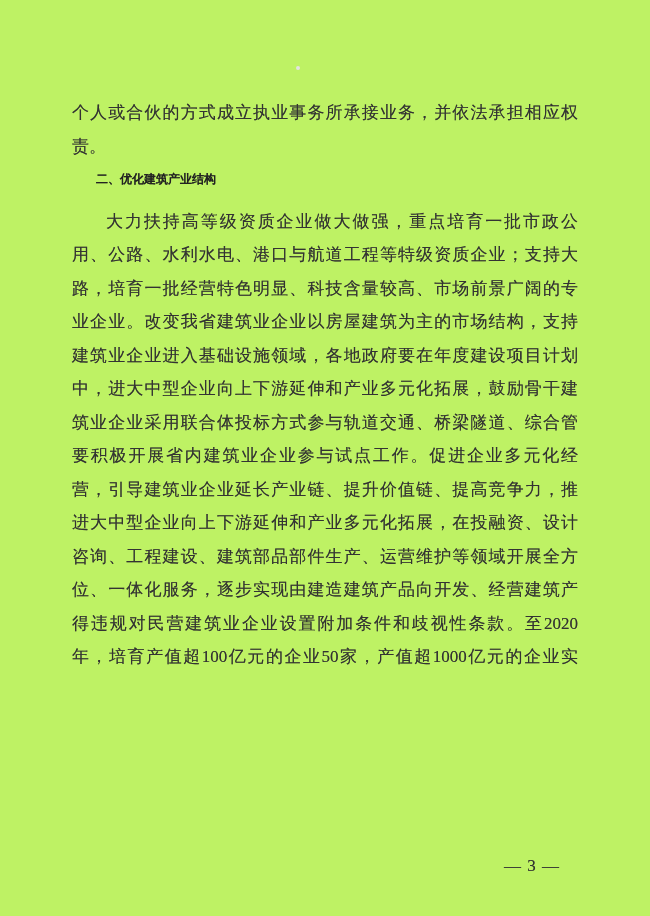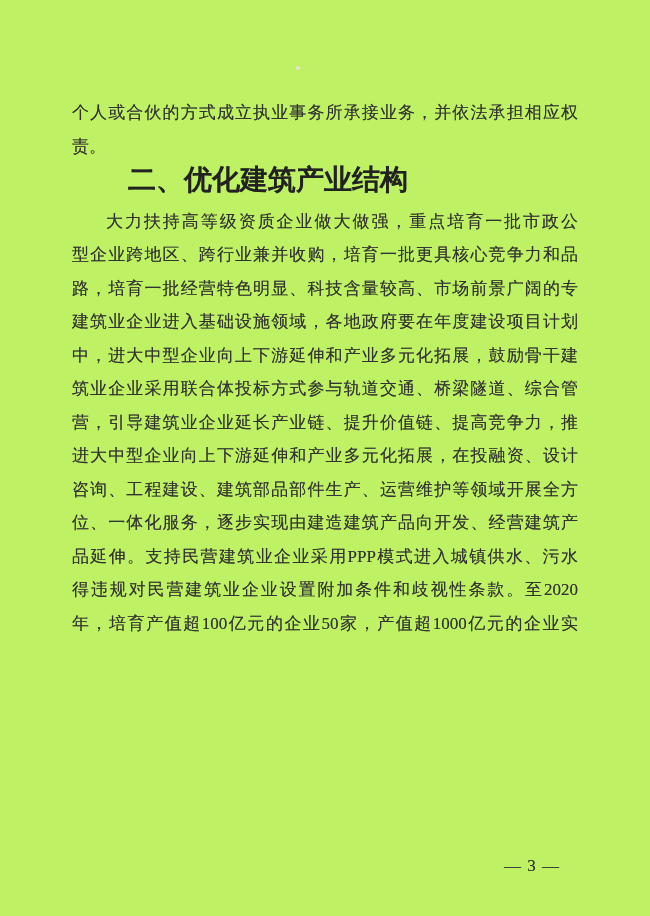--- a/index.html
+++ b/index.html
@@ -45,21 +45,21 @@
     text-align-last: justify;
     text-justify: inter-character;
   }
   .line.indent {
     text-indent: 2em;
   }
   .heading {
     margin: 0 0 8px 0;
     font-family: "Liberation Sans", "DejaVu Sans", sans-serif;
     font-weight: bold;
-    font-size: 28px;
+    font-size: 12px;
     line-height: 33.5px;
     height: 33.5px;
     text-indent: 2em;
     color: #222222;
     text-shadow: 0 0 0.4px rgba(30,30,30,0.5);
   }
   .footer {
     position: absolute;
     top: 854px;
     right: 90px;
@@ -78,30 +78,31 @@
   <div class="scan-speck"></div>
 
   <div class="text-block">
 
     <div class="line justify">个人或合伙的方式成立执业事务所承接业务，并依法承担相应权</div>
     <div class="line">责。</div>
 
     <h2 class="heading">二、优化建筑产业结构</h2>
 
     <div class="line justify indent">大力扶持高等级资质企业做大做强，重点培育一批市政公</div>
-    <div class="line justify">型企业跨地区、跨行业兼并收购，培育一批更具核心竞争力和品</div>
+    <div class="line justify">用、公路、水利水电、港口与航道工程等特级资质企业；支持大</div>
     <div class="line justify">路，培育一批经营特色明显、科技含量较高、市场前景广阔的专</div>
+    <div class="line justify">业企业。改变我省建筑业企业以房屋建筑为主的市场结构，支持</div>
     <div class="line justify">建筑业企业进入基础设施领域，各地政府要在年度建设项目计划</div>
     <div class="line justify">中，进大中型企业向上下游延伸和产业多元化拓展，鼓励骨干建</div>
     <div class="line justify">筑业企业采用联合体投标方式参与轨道交通、桥梁隧道、综合管</div>
+    <div class="line justify">要积极开展省内建筑业企业参与试点工作。促进企业多元化经</div>
     <div class="line justify">营，引导建筑业企业延长产业链、提升价值链、提高竞争力，推</div>
     <div class="line justify">进大中型企业向上下游延伸和产业多元化拓展，在投融资、设计</div>
     <div class="line justify">咨询、工程建设、建筑部品部件生产、运营维护等领域开展全方</div>
     <div class="line justify">位、一体化服务，逐步实现由建造建筑产品向开发、经营建筑产</div>
-    <div class="line justify">品延伸。支持民营建筑业企业采用PPP模式进入城镇供水、污水</div>
     <div class="line justify">得违规对民营建筑业企业设置附加条件和歧视性条款。至2020</div>
     <div class="line justify">年，培育产值超100亿元的企业50家，产值超1000亿元的企业实</div>
 
   </div>
 
   <div class="footer">— 3 —</div>
 
 </div>
 
 </body></html>

